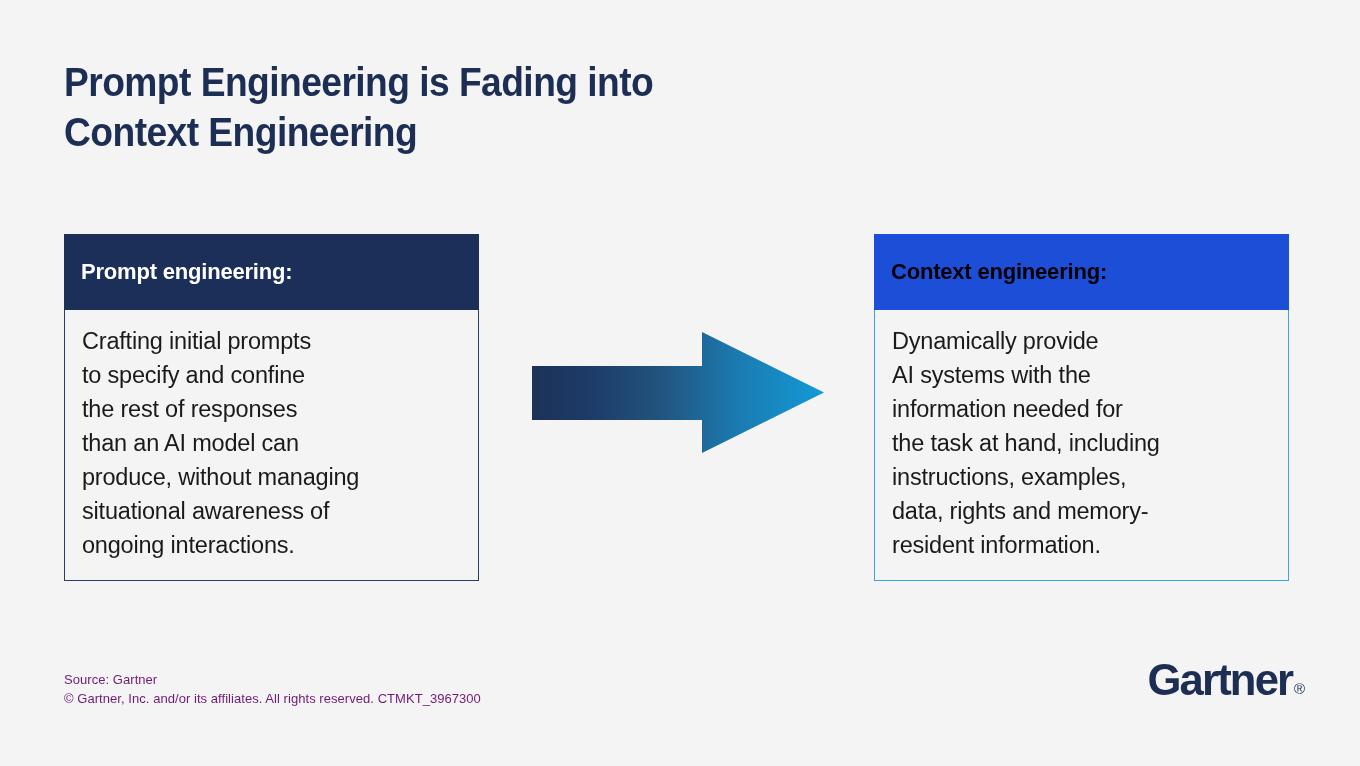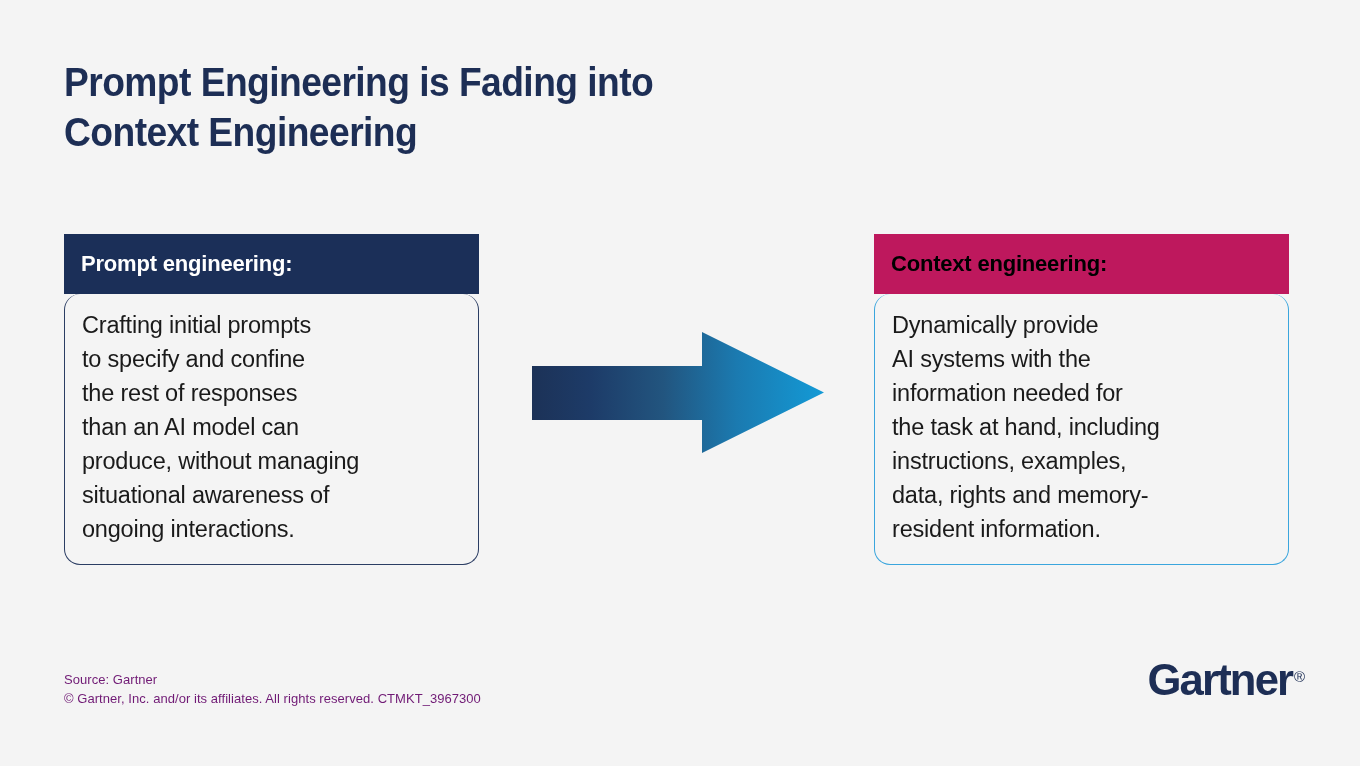--- a/index.html
+++ b/index.html
@@ -37,48 +37,47 @@
     position: absolute;
     top: 234px;
     width: 415px;
     box-sizing: border-box;
   }
   .panel-left  { left: 64px; }
   .panel-right { left: 874px; }
 
   .panel-header {
     box-sizing: border-box;
-    height: 60px;
+    height: 76px;
     display: flex;
     align-items: center;
     padding: 0 0 0 17px;
     font-size: 22px;
     font-weight: bold;
     letter-spacing: -0.2px;
   }
   .panel-left .panel-header {
     background: #1b2f58;
     color: #ffffff;
   }
   .panel-right .panel-header {
-    background: #be185d;
+    background: #1d4ed8;
     color: #000000;
   }
 
   .panel-body {
     box-sizing: border-box;
     background: #f4f4f4;
     padding: 14px 10px 16px 17px;
     height: 271px;
     font-size: 23.5px;
     line-height: 34px;
     color: #1a1a1a;
     white-space: pre-line;
     letter-spacing: -0.2px;
-    border-radius: 16px;
   }
   .panel-left .panel-body {
     border: 1px solid #2b3d63;
     border-top: none;
   }
   .panel-right .panel-body {
     border: 1px solid #3aa5dd;
     border-top: none;
   }
 
@@ -102,21 +101,21 @@
     line-height: 19px;
     white-space: pre-line;
     letter-spacing: 0.05px;
   }
 
   .logo {
     position: absolute;
     right: 55px;
     top: 657px;
     display: flex;
-    align-items: center;
+    align-items: flex-end;
     color: #1d2e55;
   }
   .logo-word {
     font-size: 45px;
     font-weight: bold;
     letter-spacing: -1.9px;
     line-height: 45px;
     transform: scaleX(0.97);
     transform-origin: right bottom;
   }

